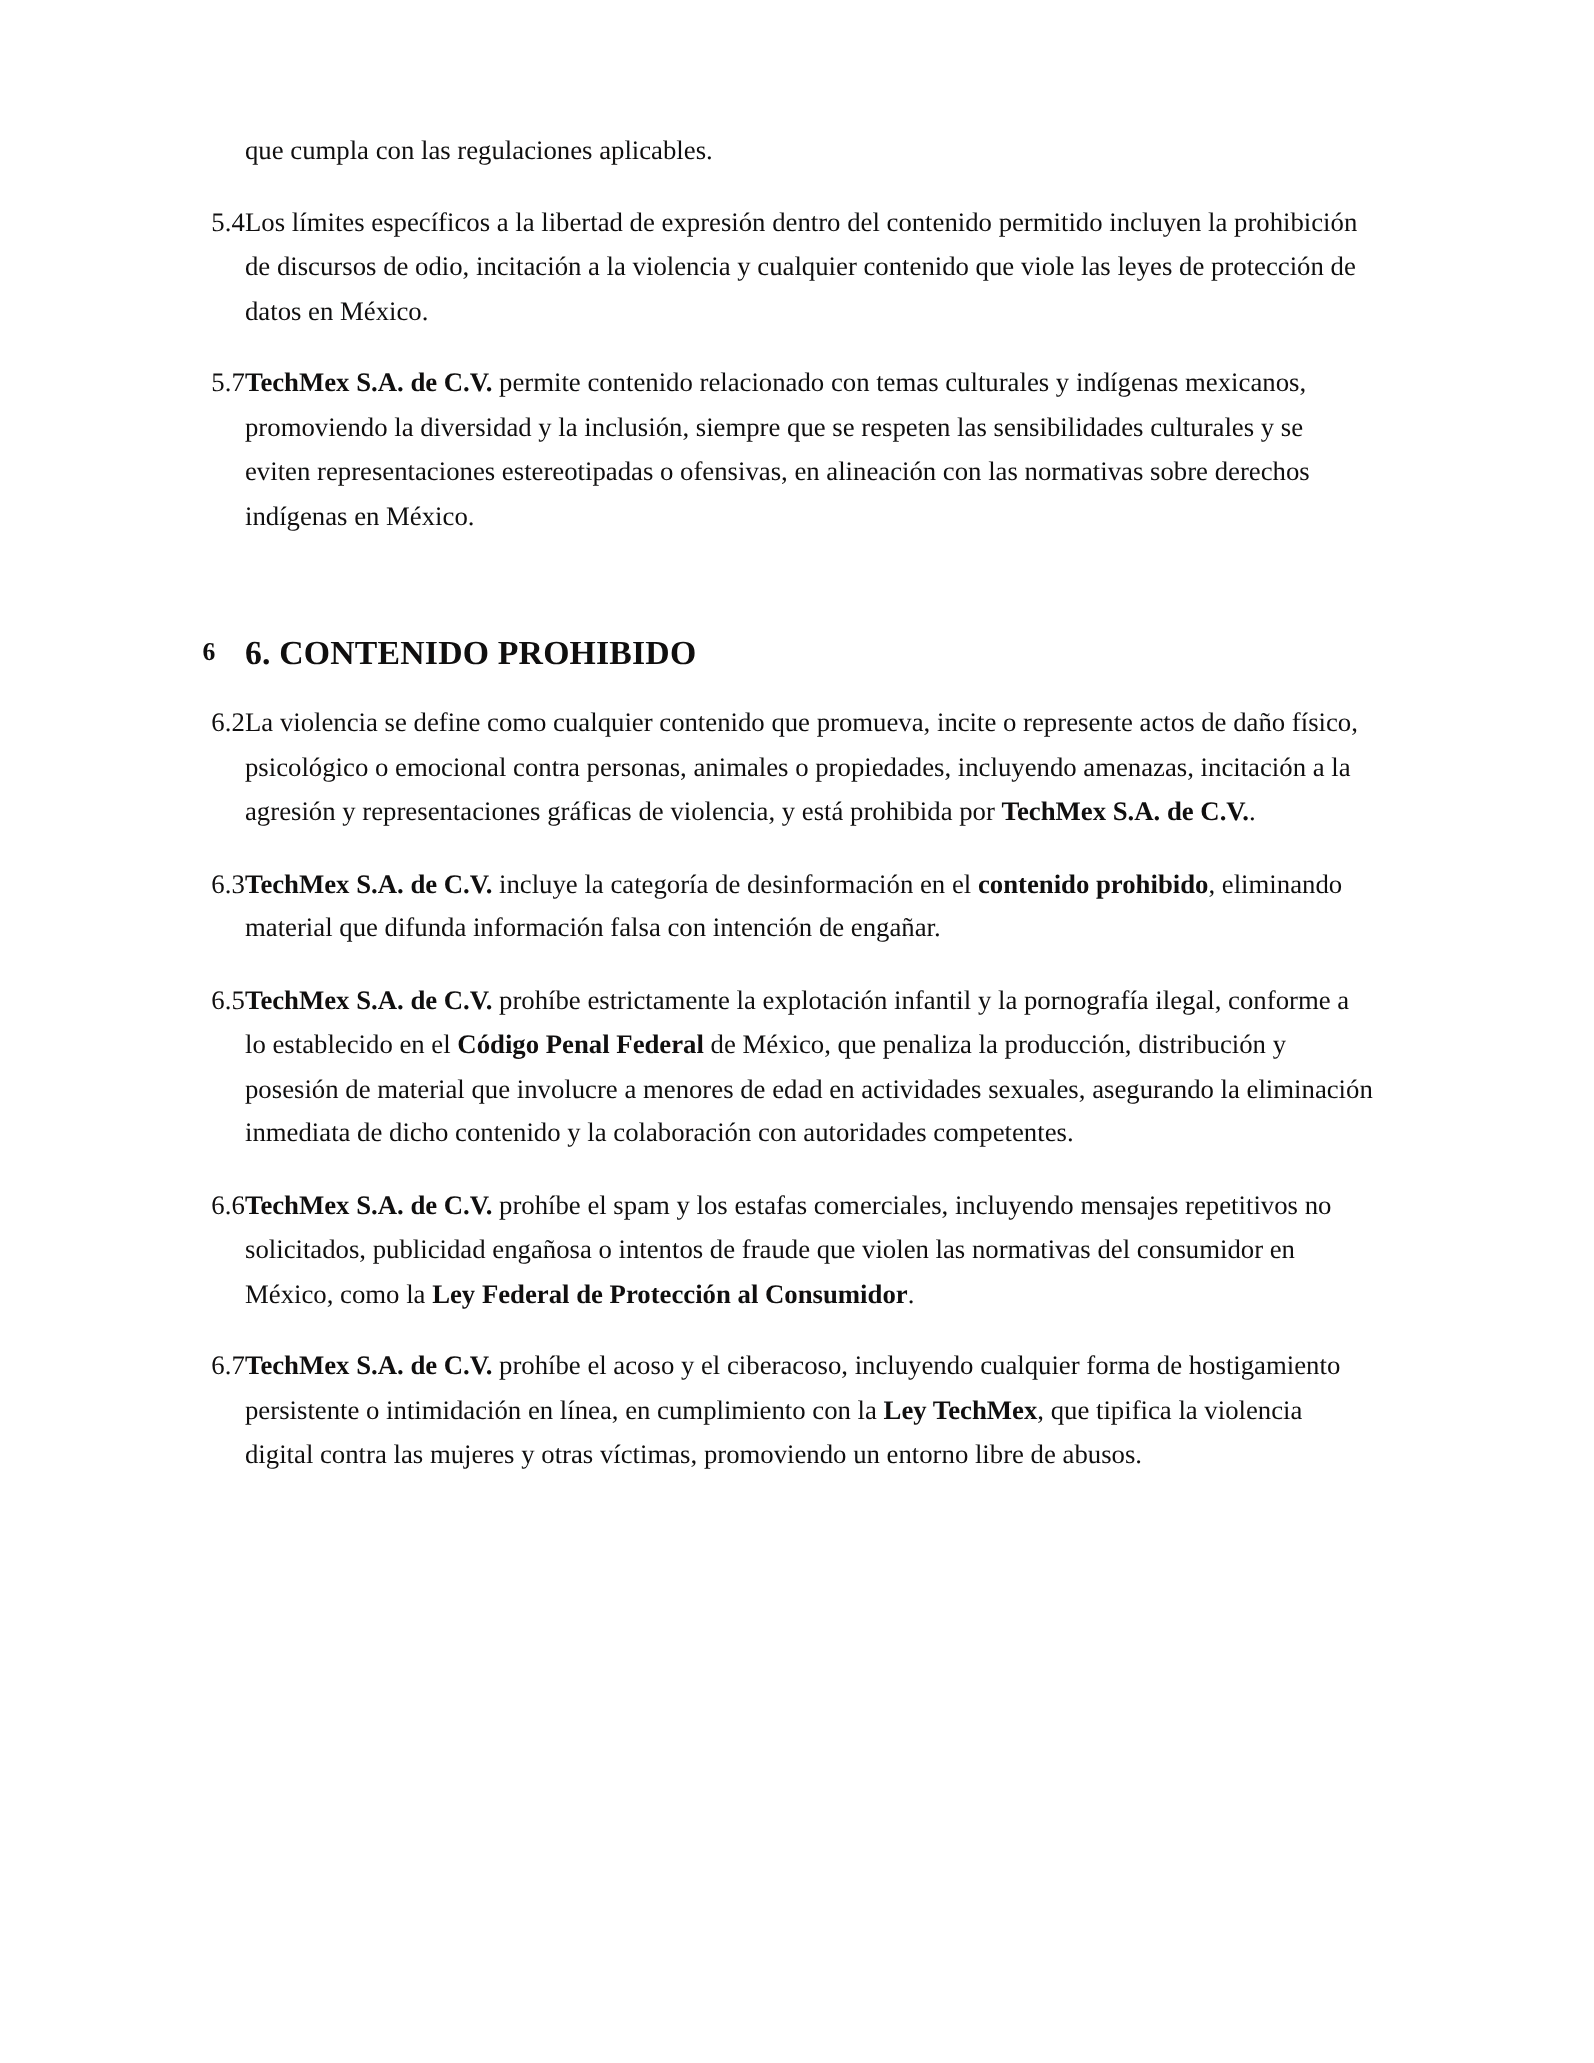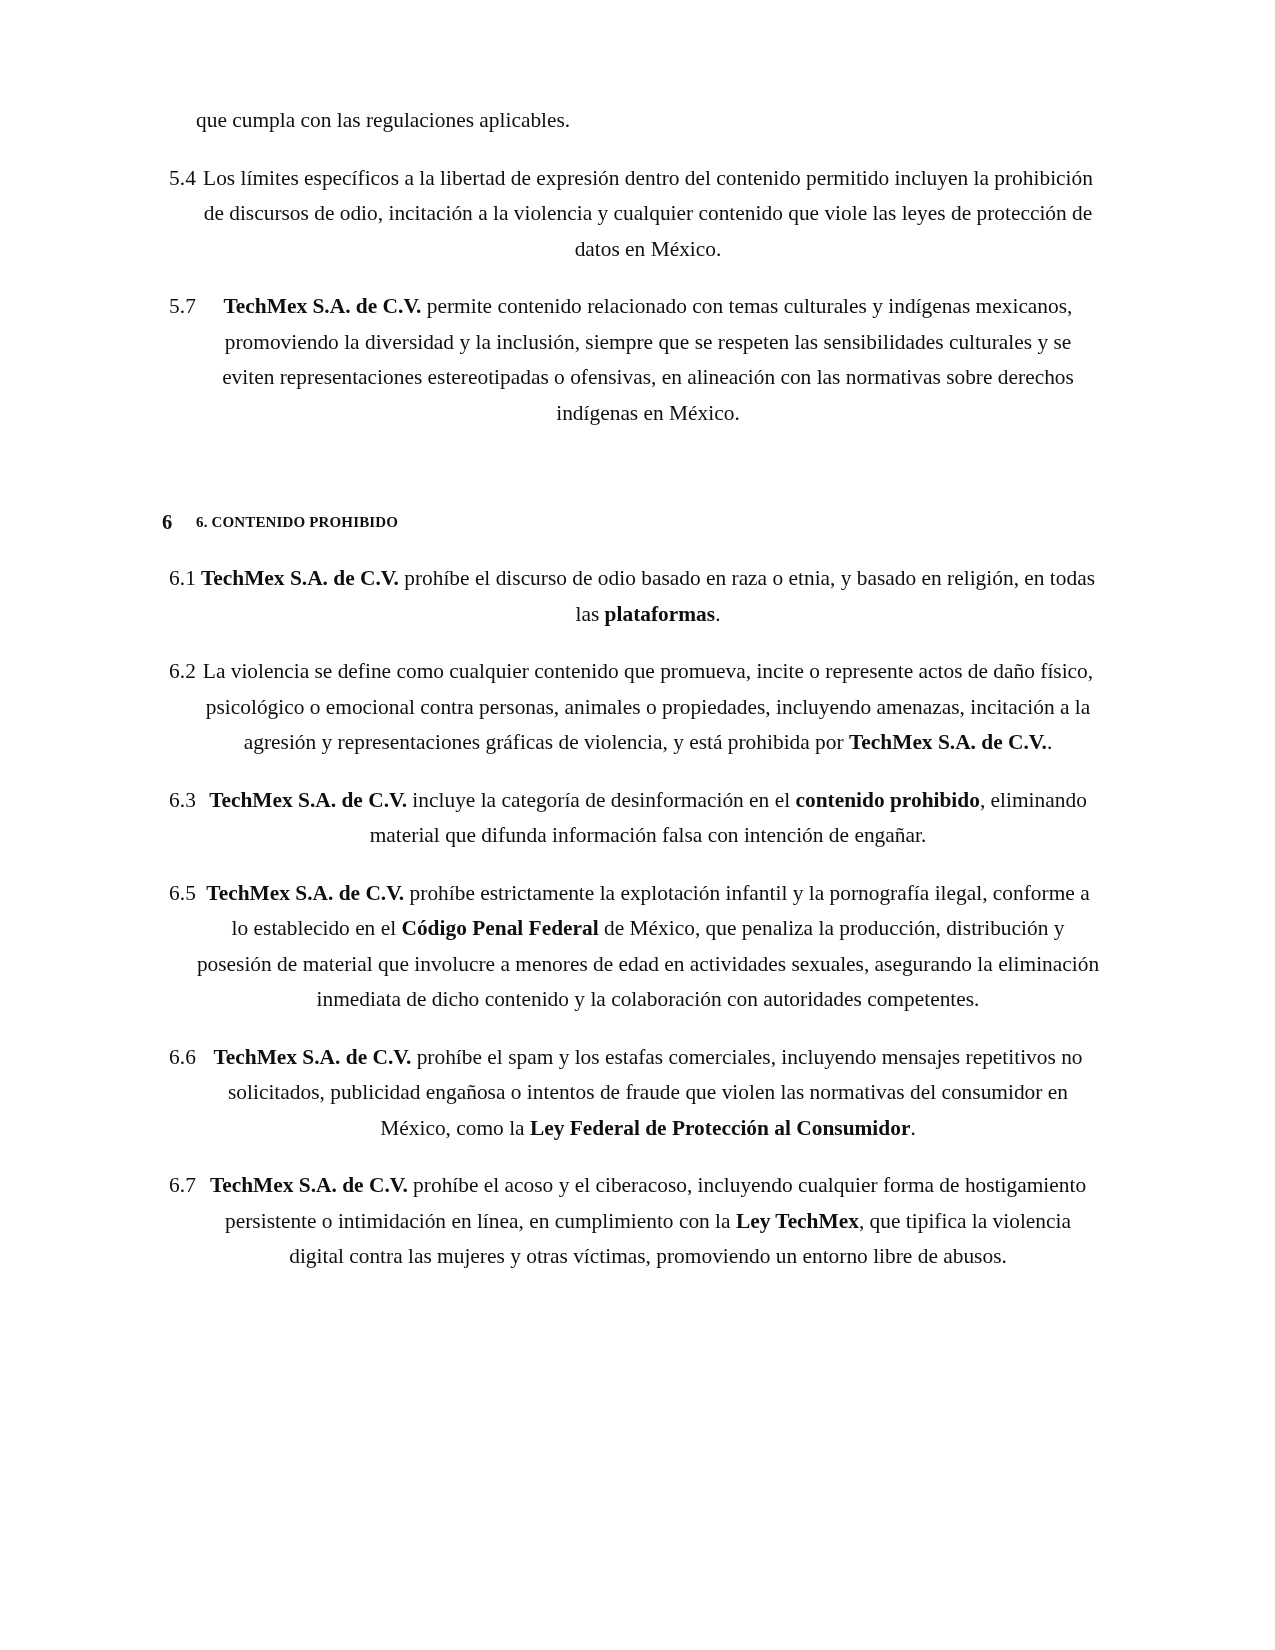--- a/index.html
+++ b/index.html
@@ -42,21 +42,21 @@
     flex: 0 0 55px;
     font-size: 21.4px;
     line-height: 35.5px;
     text-align: right;
     letter-spacing: 0.1px;
   }
   .clause-body {
     flex: 1 1 auto;
     font-size: 21.4px;
     line-height: 35.5px;
-    text-align: center;
+    text-align: left;
     max-width: 905px;
   }
 
   
   .heading-row {
     display: flex;
     align-items: flex-start;
     margin-top: 74px;
     margin-bottom: 6px;
   }
@@ -64,21 +64,21 @@
     flex: 0 0 55px;
     font-size: 20.5px;
     line-height: 34px;
     font-weight: bold;
     text-align: left;
     padding-left: 21px;
     box-sizing: border-box;
   }
   .heading-text {
     flex: 1 1 auto;
-    font-size: 15px;
+    font-size: 27px;
     line-height: 34px;
     font-weight: bold;
     letter-spacing: 0.15px;
   }
 
   b, strong { font-weight: bold; }
 </style>
 </head>
 <body>
 
@@ -97,24 +97,20 @@
       </div>
     </div>
 
   <div class="heading-row">
     <div class="heading-num">6</div>
     <div class="heading-text">6. CONTENIDO PROHIBIDO</div>
   </div>
 
   <div id="clauses-after">
       <div class="clause">
-        <div class="clause-num">6.1</div>
-        <div class="clause-body"><b>TechMex S.A. de C.V.</b><span> prohíbe el discurso de odio basado en raza o etnia, y basado en religión, en todas las </span><b>plataformas</b><span>.</span></div>
-      </div>
-      <div class="clause">
         <div class="clause-num">6.2</div>
         <div class="clause-body"><span>La violencia se define como cualquier contenido que promueva, incite o represente actos de daño físico, psicológico o emocional contra personas, animales o propiedades, incluyendo amenazas, incitación a la agresión y representaciones gráficas de violencia, y está prohibida por </span><b>TechMex S.A. de C.V.</b><span>.</span></div>
       </div>
       <div class="clause">
         <div class="clause-num">6.3</div>
         <div class="clause-body"><b>TechMex S.A. de C.V.</b><span> incluye la categoría de desinformación en el </span><b>contenido prohibido</b><span>, eliminando material que difunda información falsa con intención de engañar.</span></div>
       </div>
       <div class="clause">
         <div class="clause-num">6.5</div>
         <div class="clause-body"><b>TechMex S.A. de C.V.</b><span> prohíbe estrictamente la explotación infantil y la pornografía ilegal, conforme a lo establecido en el </span><b>Código Penal Federal</b><span> de México, que penaliza la producción, distribución y posesión de material que involucre a menores de edad en actividades sexuales, asegurando la eliminación inmediata de dicho contenido y la colaboración con autoridades competentes.</span></div>

